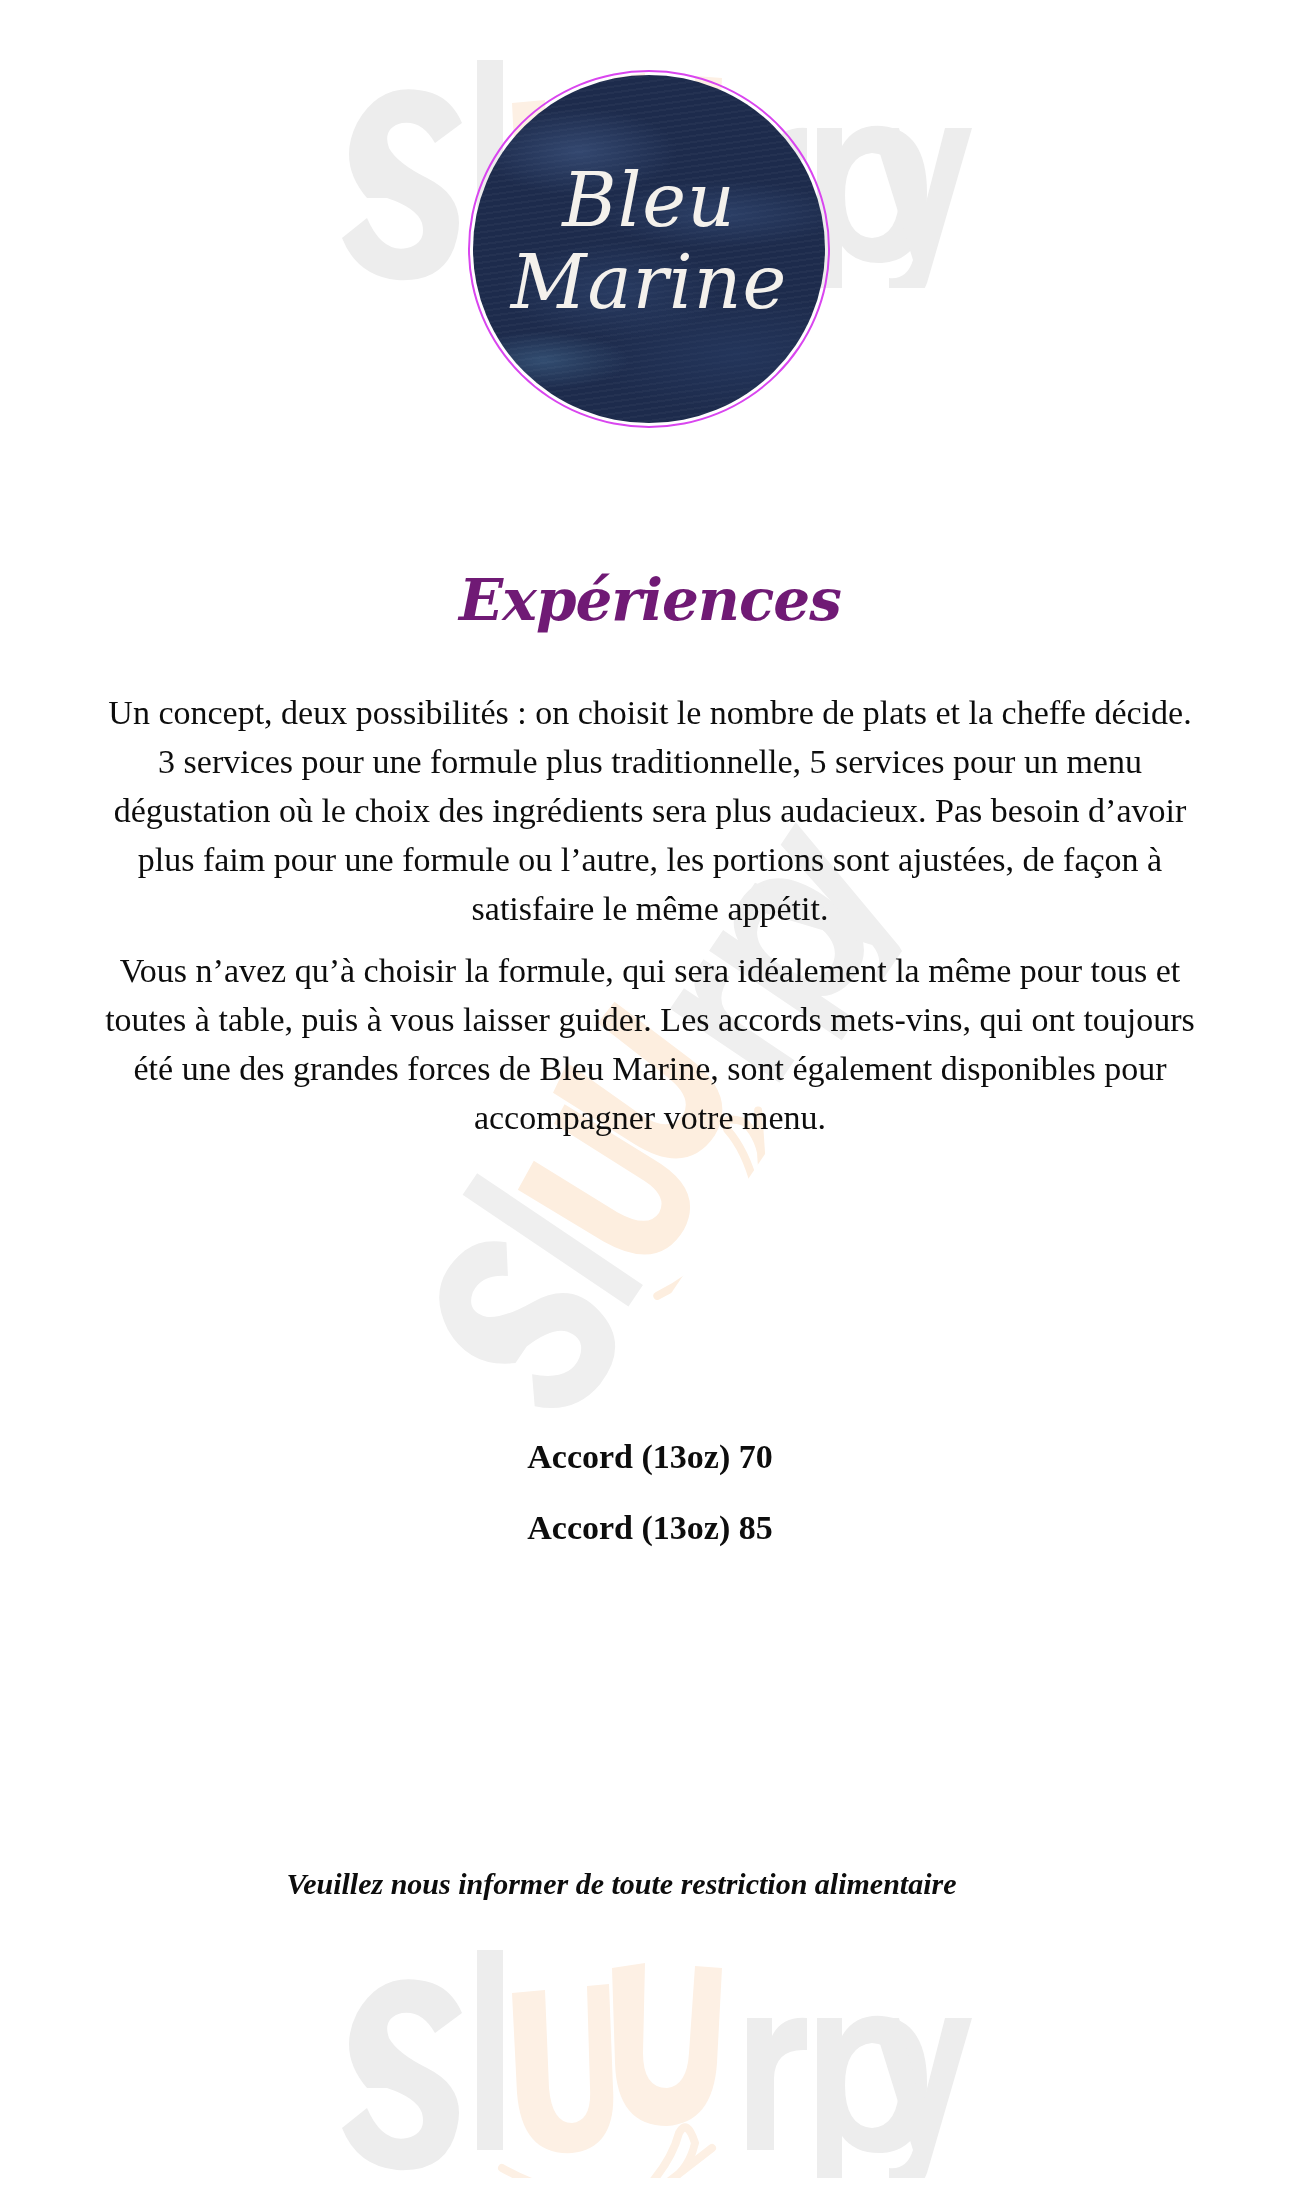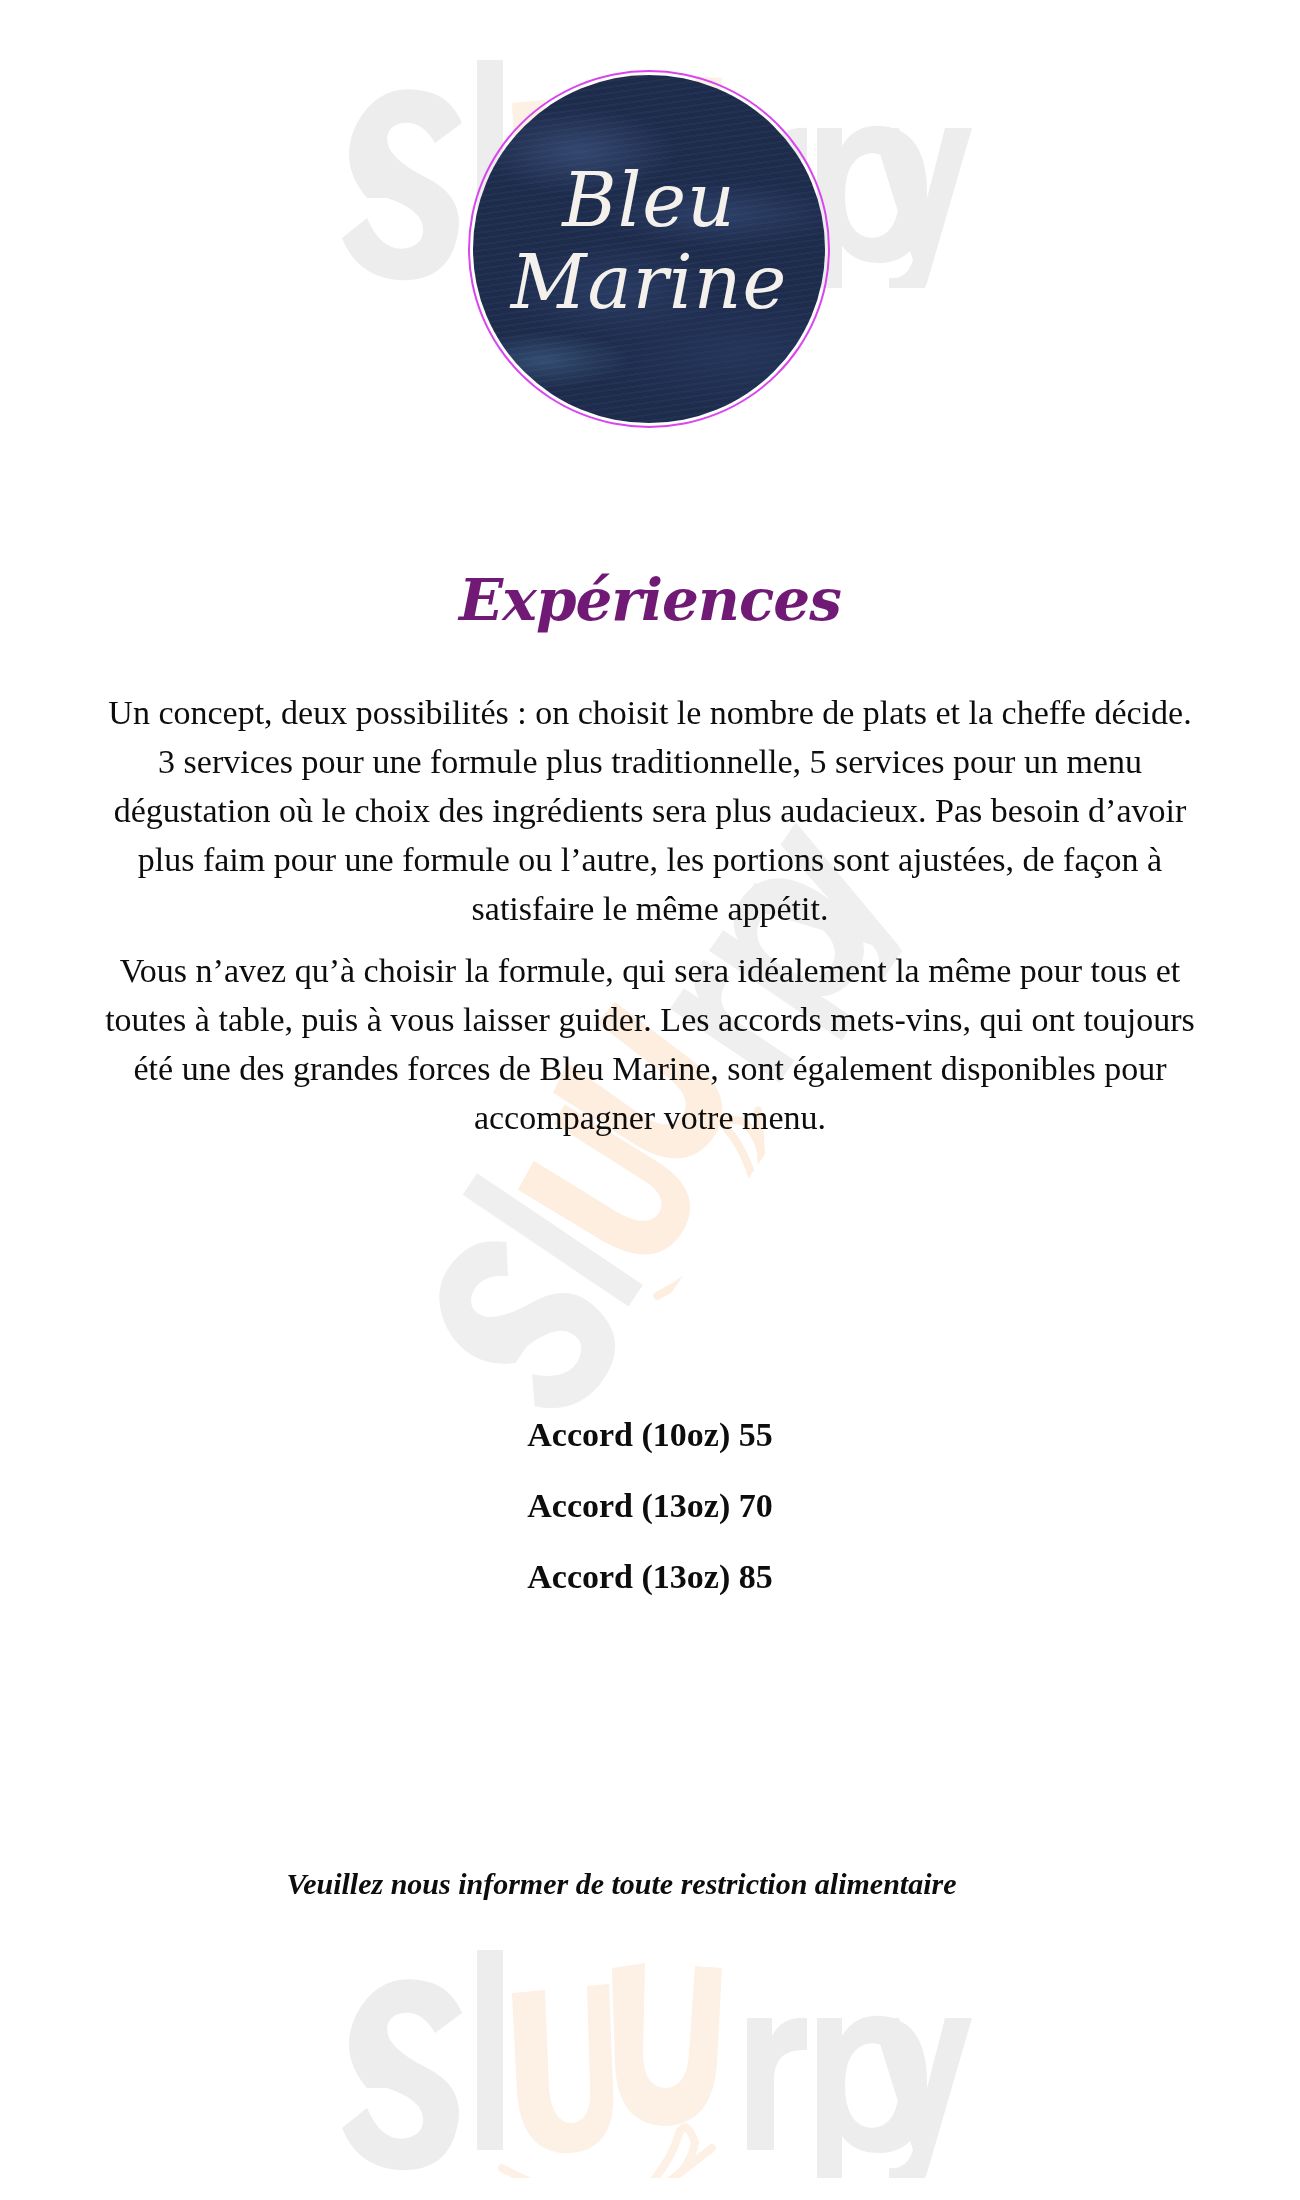--- a/index.html
+++ b/index.html
@@ -198,21 +198,20 @@
 
 <h1 class="heading" style="margin:0;">Expériences</h1>
 
 <div class="intro">
   <p>Un concept, deux possibilités : on choisit le nombre de plats et la cheffe décide. 3 services pour une formule plus traditionnelle, 5 services pour un menu dégustation où le choix des ingrédients sera plus audacieux. Pas besoin d’avoir plus faim pour une formule ou l’autre, les portions sont ajustées, de façon à satisfaire le même appétit.</p>
   <p>Vous n’avez qu’à choisir la formule, qui sera idéalement la même pour tous et toutes à table, puis à vous laisser guider. Les accords mets-vins, qui ont toujours été une des grandes forces de Bleu Marine, sont également disponibles pour accompagner votre menu.</p>
 </div>
 
 <div class="pricing">
   <div class="price-group">
-    <span class="price-line">Accord (10oz) 55</span>
   </div>
   <div class="price-group">
     <span class="price-line">Accord (13oz) 70</span>
   </div>
   <div class="price-group">
     <span class="price-line">Accord (13oz) 85</span>
   </div>
 </div>
 
 <div class="footnote">Veuillez nous informer de toute restriction alimentaire</div>

